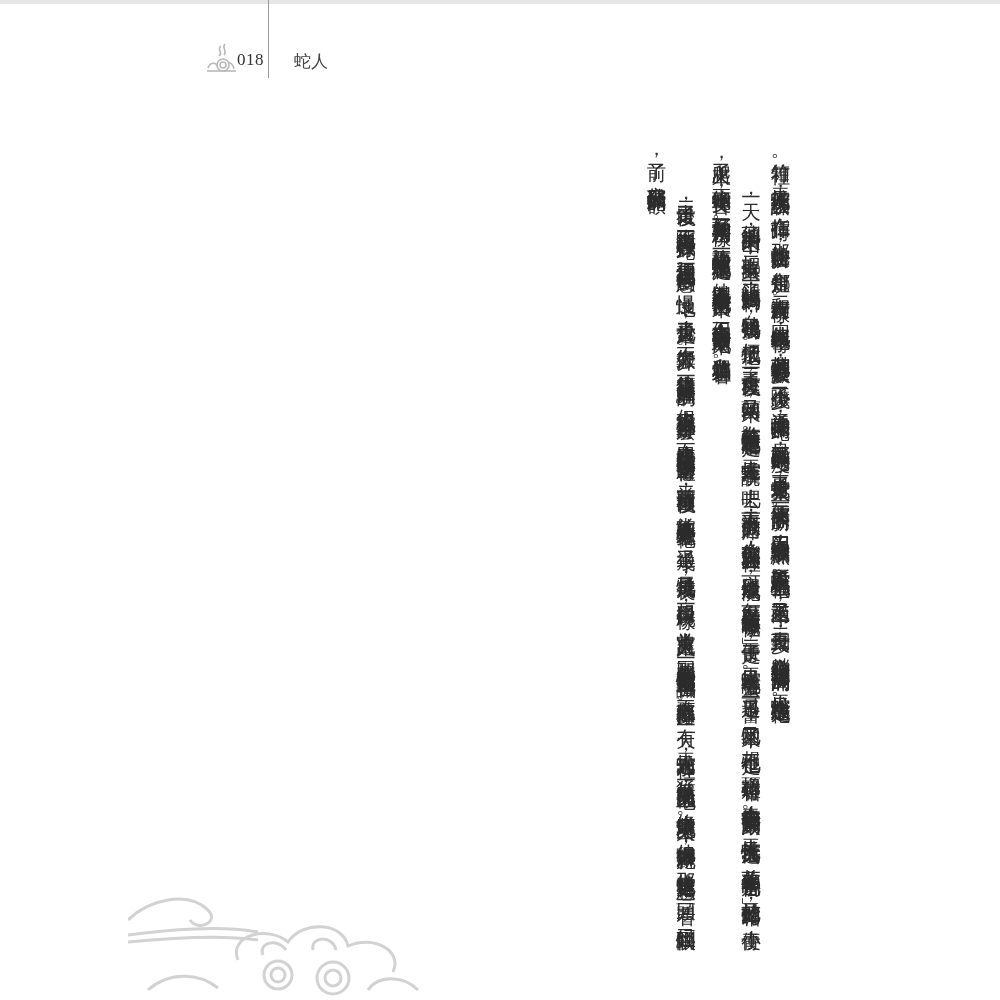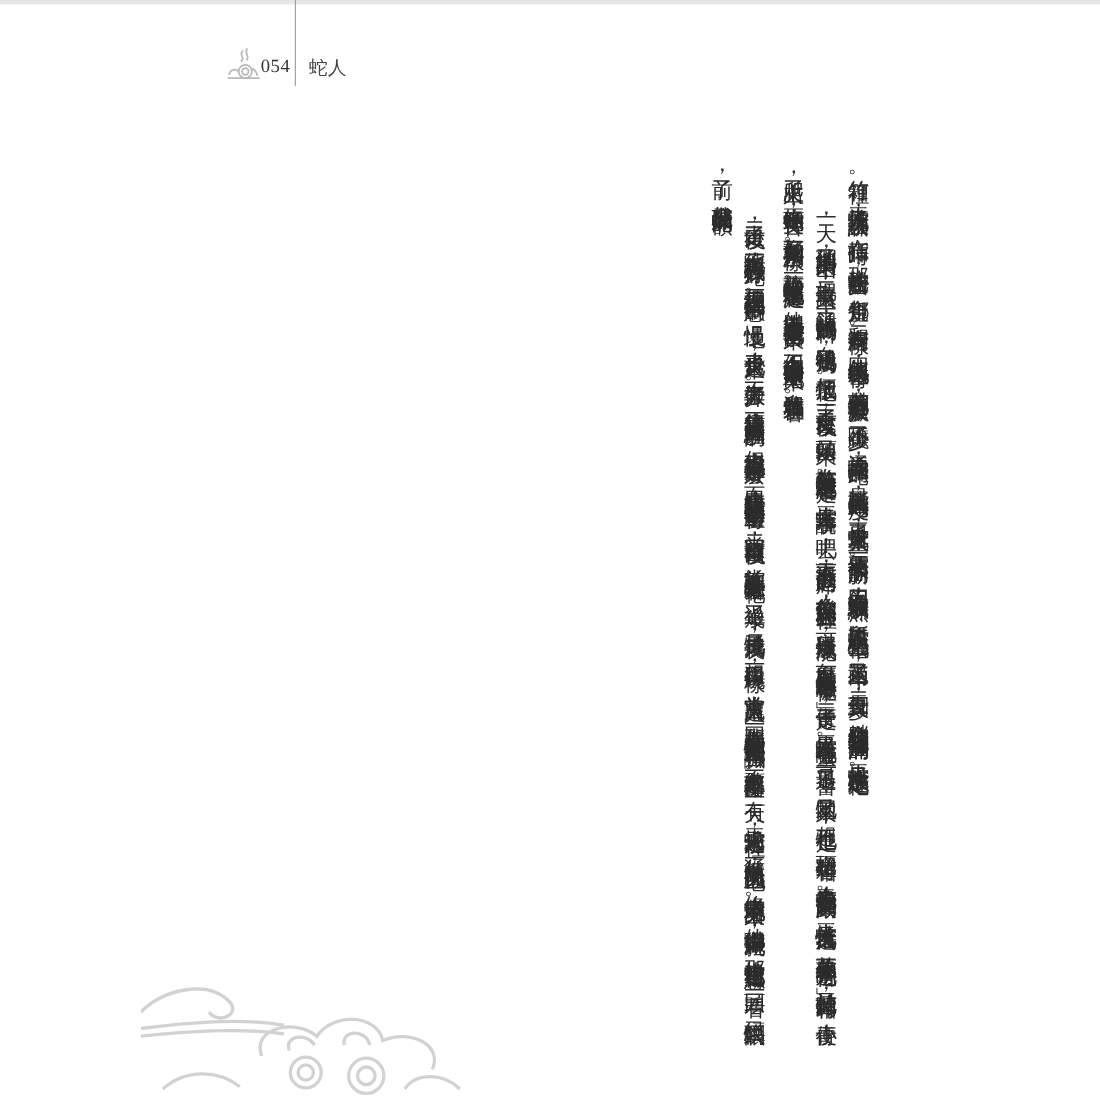--- a/index.html
+++ b/index.html
@@ -2,21 +2,21 @@
 <html><head>
 <meta charset="utf-8">
 <style>
   html, body { margin: 0; padding: 0; background: #ffffff; }
   body { width: 1000px; height: 1000px; position: relative; overflow: hidden;
          font-family: "DejaVu Serif", "Liberation Serif", serif; color: #2a2a2a; }
   .top-rule { position: absolute; left: 0; top: 0; width: 1000px; height: 4px; background: #e6e6e6; }
   .header-divider { position: absolute; left: 268px; top: 0; width: 1px; height: 78px; background: #9a9a9a; }
   .page-number { position: absolute; left: 237px; top: 50px; font-size: 17px; color: #333;
                  font-family: "Liberation Serif", serif; letter-spacing: 0.5px; }
-  .chapter-title { position: absolute; left: 281px; top: 50px; font-size: 17px; color: #444;
+  .chapter-title { position: absolute; left: 294px; top: 50px; font-size: 17px; color: #444;
                    font-family: "DejaVu Serif", serif; text-align: right; }
   .flame-icon { position: absolute; left: 204px; top: 42px; width: 34px; height: 32px; }
   .body-text { position: absolute; left: 195px; top: 148px; width: 600px; height: 770px;
                writing-mode: vertical-rl; font-size: 19.5px; line-height: 29.5px;
                letter-spacing: 1.1px; color: #2c2c2c; }
   .body-text p { margin: 0; }
   .body-text p.indent { text-indent: 2em; }
   .body-text p.gap { margin-left: 6px; }
   .cloud-decoration { position: absolute; left: 128px; top: 880px; width: 300px; height: 120px; }
 </style>
@@ -30,21 +30,21 @@
     <path d="M17 4 C12 8 20 10 15 14"></path>
     <path d="M21 2 C17 6 24 9 20 13"></path>
     <circle cx="19" cy="23" r="6"></circle>
     <circle cx="19" cy="23" r="3"></circle>
     <path d="M4 26 C6 20 12 20 13 24"></path>
     <path d="M30 27 C29 22 26 20 24 21"></path>
     <path d="M3 29 L32 29"></path>
   </g>
 </svg>
 
-<div class="page-number">054</div>
+<div class="page-number">018</div>
 <div class="header-divider"></div>
 <div class="chapter-title">蛇人</div>
 
 <div class="body-text">
   <p>竹箱裡。弄蛇人便挑了去訓練，在指揮時，那小蛇盤旋曲折，都合規矩，和二青沒有兩樣。因此他便叫牠做小青，帶著牠們到各處去獻技，賺了不少錢。通常弄蛇人指揮的蛇，只能以兩尺長的蛇為度，再大了蛇身就太重，便需要換一條新的了。但因為二青非常溫馴熟練，所以弄蛇人不忍馬上把牠丟了。又過了兩三年，二青長到三尺多，躺在竹箱裡把竹箱都塞得滿滿的，弄蛇人只能決定放走牠。</p>
   <p class="indent gap">一天，他到了淄川的東山中，把二青取出來，餵了牠一頓很好的飼料，向牠祝禱了幾句，便把牠放了。二青走了一會兒以後，又轉頭回來，在竹箱外面蜿蜒地爬著不走。弄蛇人揮著手說：「去吧！天下沒有不散的筵席，今後你藏到深山大谷裡，一定可以修煉成龍，怎麼可以老是住在這個小竹箱裡呢？」二青便走了，弄蛇人目送著牠離去。可是過了一會，牠又回來了，趕牠也不走，把頭碰著竹箱；小青也在箱子裡面翻騰滾動。弄蛇人恍然大悟道：「莫非你要和小青告別吧！」於是他打開竹箱，小青便爬了出來，兩條蛇交頭伸舌，好像互相絮絮告別一樣。接著兩條蛇一起蜿蜒地爬走了。他以為這回小青大概也不會再回來了，但不久小青卻獨自孤零零地回來，爬進竹箱裡躺著了。</p>
   <p class="indent gap">二青走了以後，他不斷想再尋找一條好蛇，但總是找不到一條合意的。慢慢地，小青也大了起來，不大好搬弄了。儘管後來得了一條還算溫馴的，但也終究趕不上小青那麼好；而小青這時已經長得比小孩子的手臂還要粗了。當二青放回山裡以後，當地的許多樵夫常常看見牠；過了幾年，牠長成了幾尺長，粗得像碗口一樣，常常竄出來趕人；因此那一帶往來的客商都害怕地相互告誡，不敢經過那條路。有一天，弄蛇人走過那裡，猛然像颳一陣大風似地，一條大蟒颼地穿了出來。他嚇得拔腳就跑，那條蛇也追趕得更急；回頭一看，已經快到眼前了，突然發現那蛇的額</p>
 </div>
 
 <svg class="cloud-decoration" viewBox="0 0 300 120">

